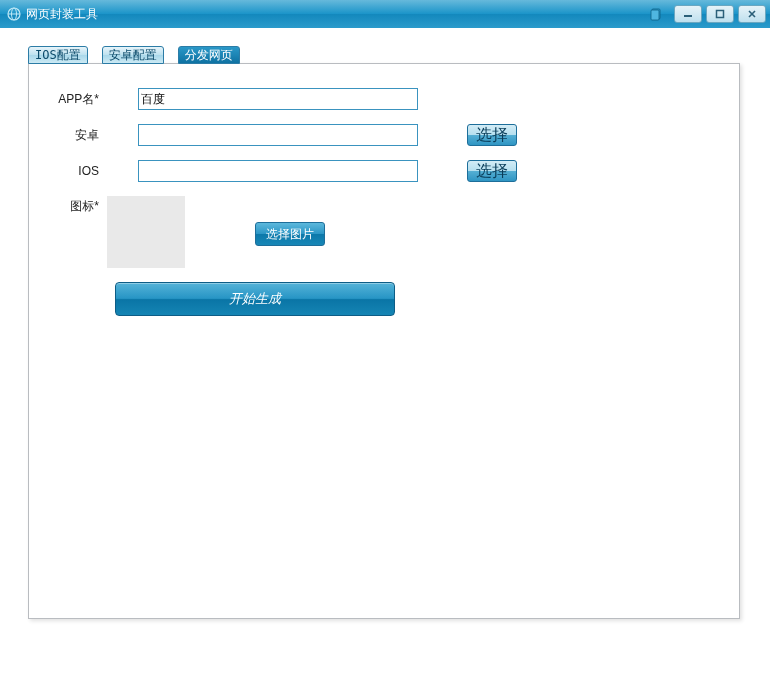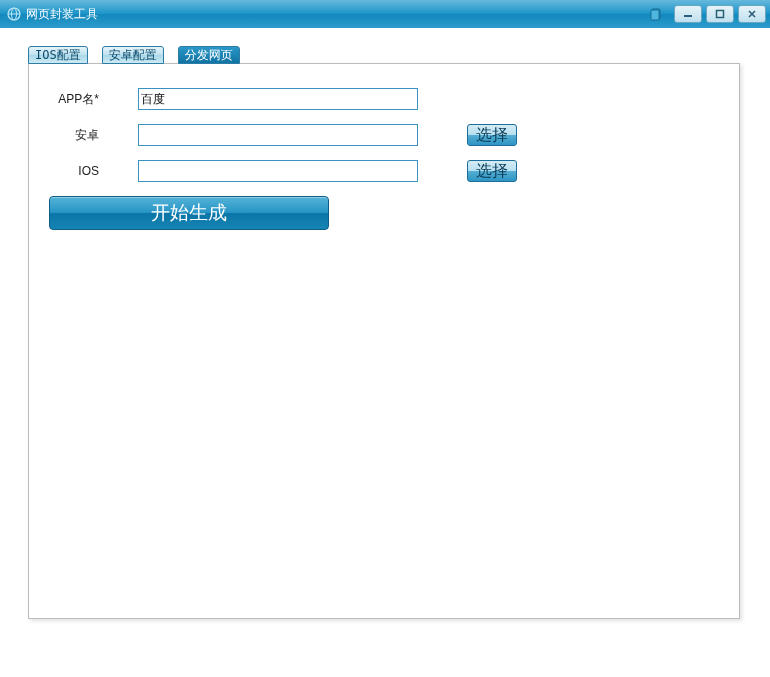--- a/index.html
+++ b/index.html
@@ -156,29 +156,31 @@
     color:#fff;
     font-size:12px;
     font-family:"SimSun",Arial;
     cursor:default;
     margin-top:26px;
   }
   .big-btn {
     display:block;
     width:280px;
     height:34px;
+    margin-left:66px;
     margin-top:6px;
     border:1px solid #0e5d86;
     border-radius:4px;
     background: linear-gradient(to bottom,#55b3d8 0%,#2795c5 48%,#0a75a6 52%,#1585b4 100%);
     color:#fff;
-    font-size:19px;
+    font-size:13px;
     font-family:"Microsoft YaHei","SimSun",Arial;
     cursor:default;
     box-shadow: inset 0 1px 0 rgba(255,255,255,0.35);
+    font-style: italic;
   }
 </style>
 </head>
 <body>
 
 <div class="window">
 
   <div class="titlebar">
     <span class="title-icon">
       <svg width="14" height="14" viewBox="0 0 14 14">
@@ -234,20 +236,25 @@
         <input class="text-input input-path" type="text" value="" style="">
         <button class="small-btn">选择</button>
       </div>
 
       <div class="form-row">
         <div class="form-label">IOS</div>
         <input class="text-input input-path" type="text" value="" style="">
         <button class="small-btn">选择</button>
       </div>
 
+      <div class="icon-row">
+        <div class="form-label" style="padding-top:2px">图标*</div>
+        <div class="icon-preview"></div>
+        <button class="choose-img-btn">选择图片</button>
+      </div>
 
       <button class="big-btn">开始生成</button>
 
     </div>
 
   </div>
 
 </div>
 
 </body></html>

